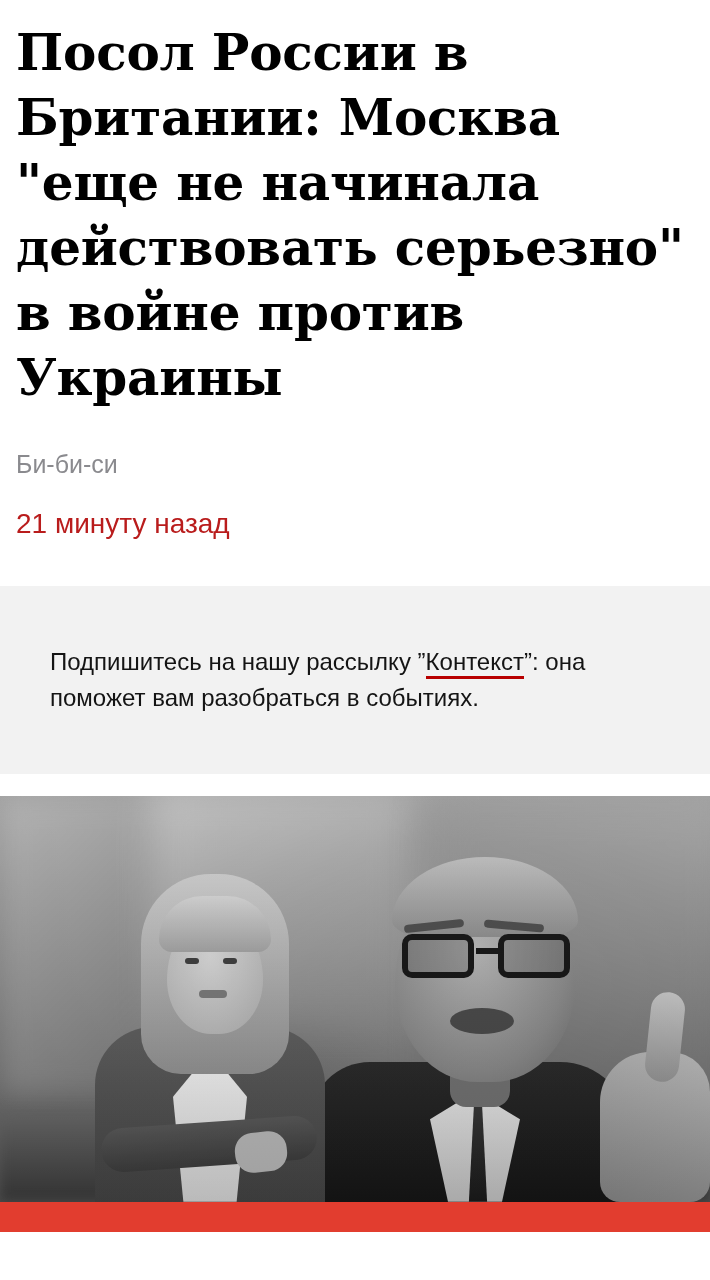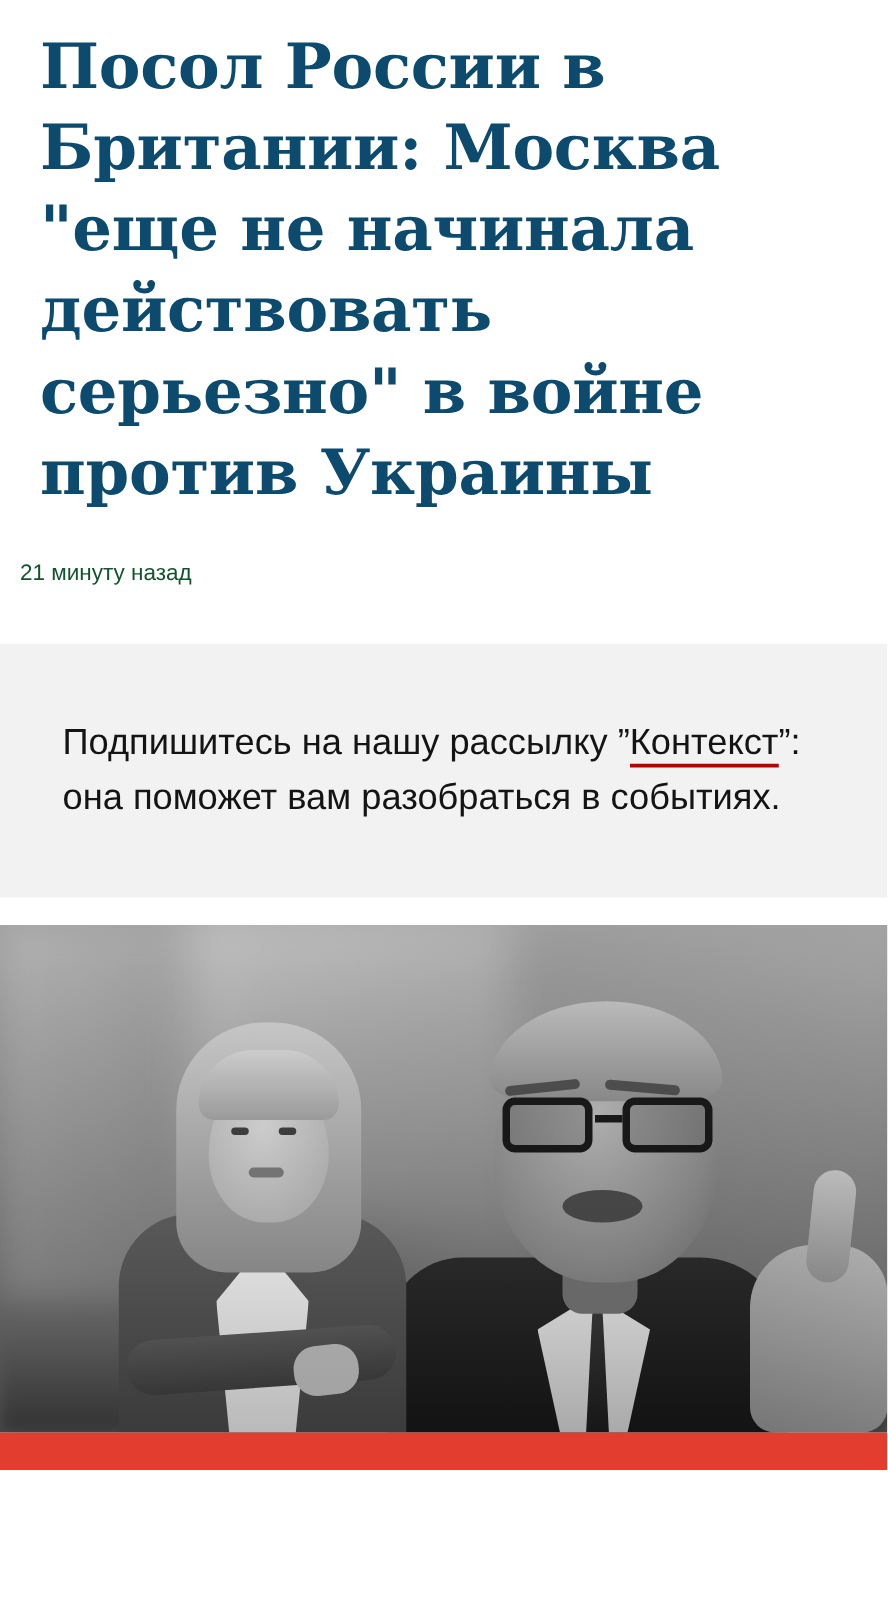--- a/index.html
+++ b/index.html
@@ -22,51 +22,51 @@
   }
   .article {
     padding: 20px 16px 0 16px;
   }
   .headline {
     font-family: "DejaVu Serif", "Liberation Serif", serif;
     font-weight: 700;
     font-size: 50px;
     line-height: 1.30;
     letter-spacing: -0.2px;
-    color: #0c4a6e;
-    margin: 0 0 38px 16px;
+    color: #000000;
+    margin: 0 0 38px 0;
     max-width: 690px;
   }
   .byline {
     margin: 0 0 26px 0;
   }
   .byline-author {
     font-size: 25px;
     line-height: 1.3;
     color: #6e6e73;
     font-weight: 400;
   }
   .byline-org {
     font-size: 25px;
     line-height: 1.35;
     color: #8a8a8e;
     font-weight: 400;
   }
   .timestamp {
-    font-size: 18px;
-    color: #14532d;
+    font-size: 28px;
+    color: #b91c1c;
     margin: 16px 0 46px 0;
   }
   .promo {
     background: #f2f2f2;
     margin: 0 -16px;
     padding: 58px 50px;
   }
   .promo-text {
-    font-size: 29px;
+    font-size: 24px;
     line-height: 1.5;
     color: #141414;
   }
   .promo-text .promo-link {
     color: #141414;
     text-decoration: none;
     border-bottom: 3px solid #b80000;
     padding-bottom: 1px;
   }
   .media {
@@ -317,20 +317,21 @@
 </head>
 <body>
 
 <div class="page">
 
   <div class="article">
 
     <h1 class="headline">Посол России в Британии: Москва "еще не начинала действовать серьезно" в войне против Украины</h1>
 
     <div class="byline">
+      <div class="byline-org">Би-би-си</div>
     </div>
 
     <div class="timestamp">21 минуту назад</div>
 
     <div class="promo">
       <div class="promo-text">
         <span>Подпишитесь на нашу рассылку ”</span><a class="promo-link" href="#">Контекст</a><span>”: она поможет вам разобраться в событиях.</span>
       </div>
     </div>
 

